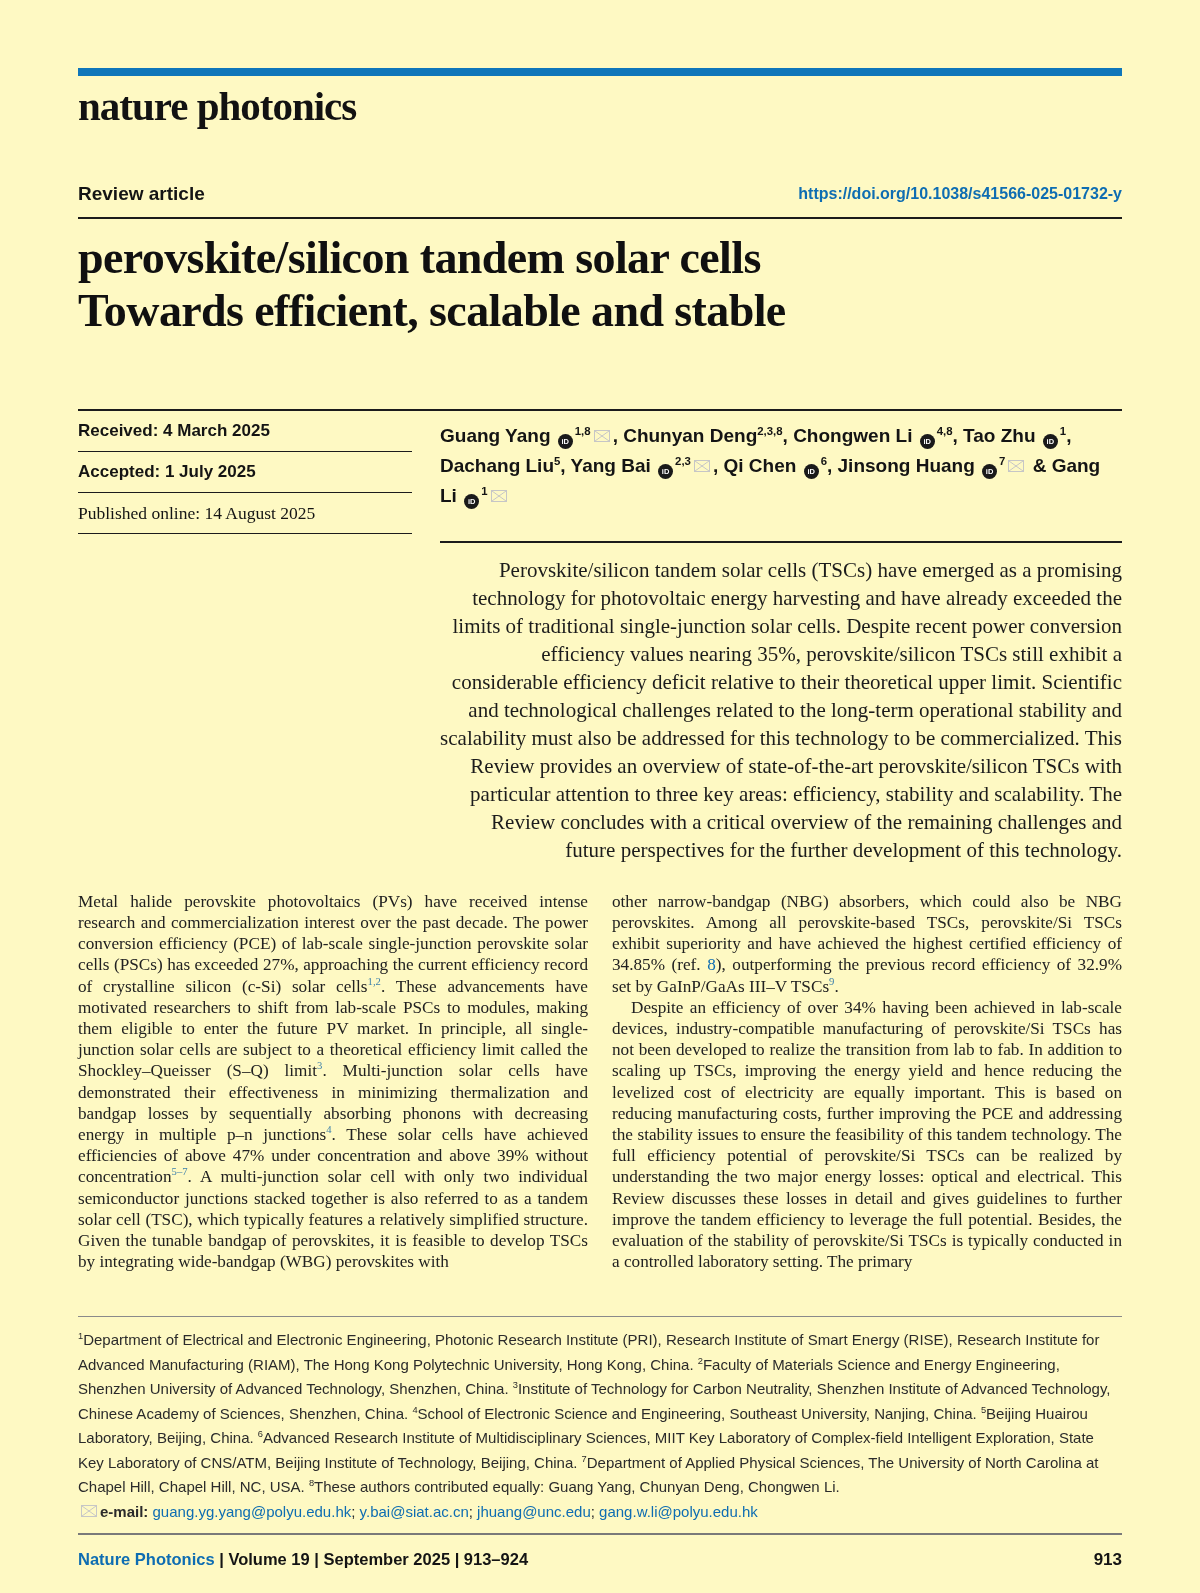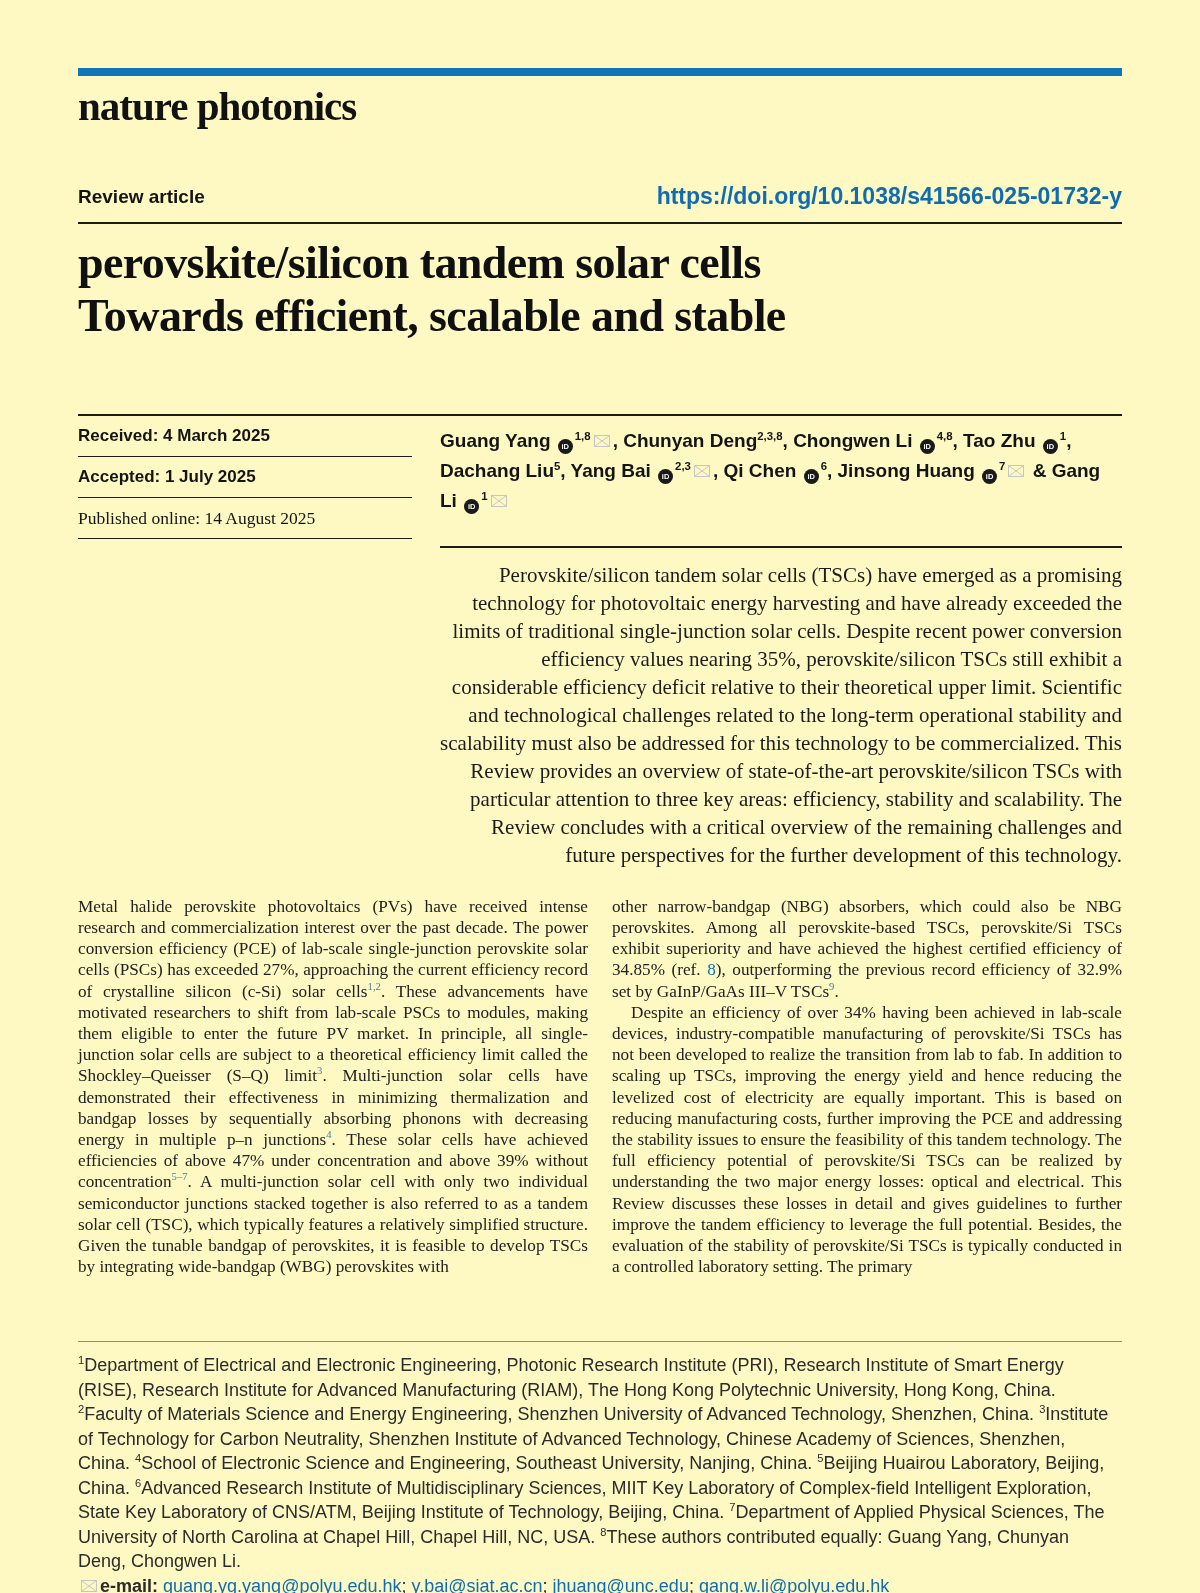--- a/index.html
+++ b/index.html
@@ -25,21 +25,21 @@
     letter-spacing: -1px;
     color: #121212;
   }
   .type-row {
     margin-top: 56px;
     display: flex;
     justify-content: space-between;
     align-items: center;
   }
   .article-type { font-size: 19px; font-weight: 700; color: #141414; }
-  .doi-link { font-size: 23px; font-weight: 700; color: #0e6db2; text-decoration: none; }
+  .doi-link { font-size: 16px; font-weight: 700; color: #0e6db2; text-decoration: none; }
   .rule-heavy { margin-top: 12px; height: 2px; background: #1c1c1c; }
   .title {
     margin-top: 12px;
     font-family: "Liberation Serif", serif;
     font-weight: 700;
     font-size: 46px;
     line-height: 1.16;
     letter-spacing: -0.6px;
     color: #101010;
   }
@@ -110,24 +110,24 @@
     line-height: 21.2px;
     color: #212121;
     text-align: justify;
   }
   .body-text p.indent { text-indent: 19px; }
   .body-text sup { font-size: 62%; line-height: 0; }
   .link { color: #0e6db2; }
   sup.link { color: #3d80ab; }
   .bold { font-weight: 700; }
   .footnotes {
-    margin-top: 64px;
+    margin-top: 44px;
     border-top: 1px solid #8a8a8a;
     padding-top: 11px;
-    font-size: 18px;
+    font-size: 15px;
     line-height: 24.5px;
     color: #2b2b2b;
   }
   .footnotes sup { font-size: 62%; line-height: 0; }
   .email-line { }
   .orcid-icon {
     display: inline-block;
     width: 15px; height: 15px;
     border-radius: 50%;
     background: #1a1a1a;

